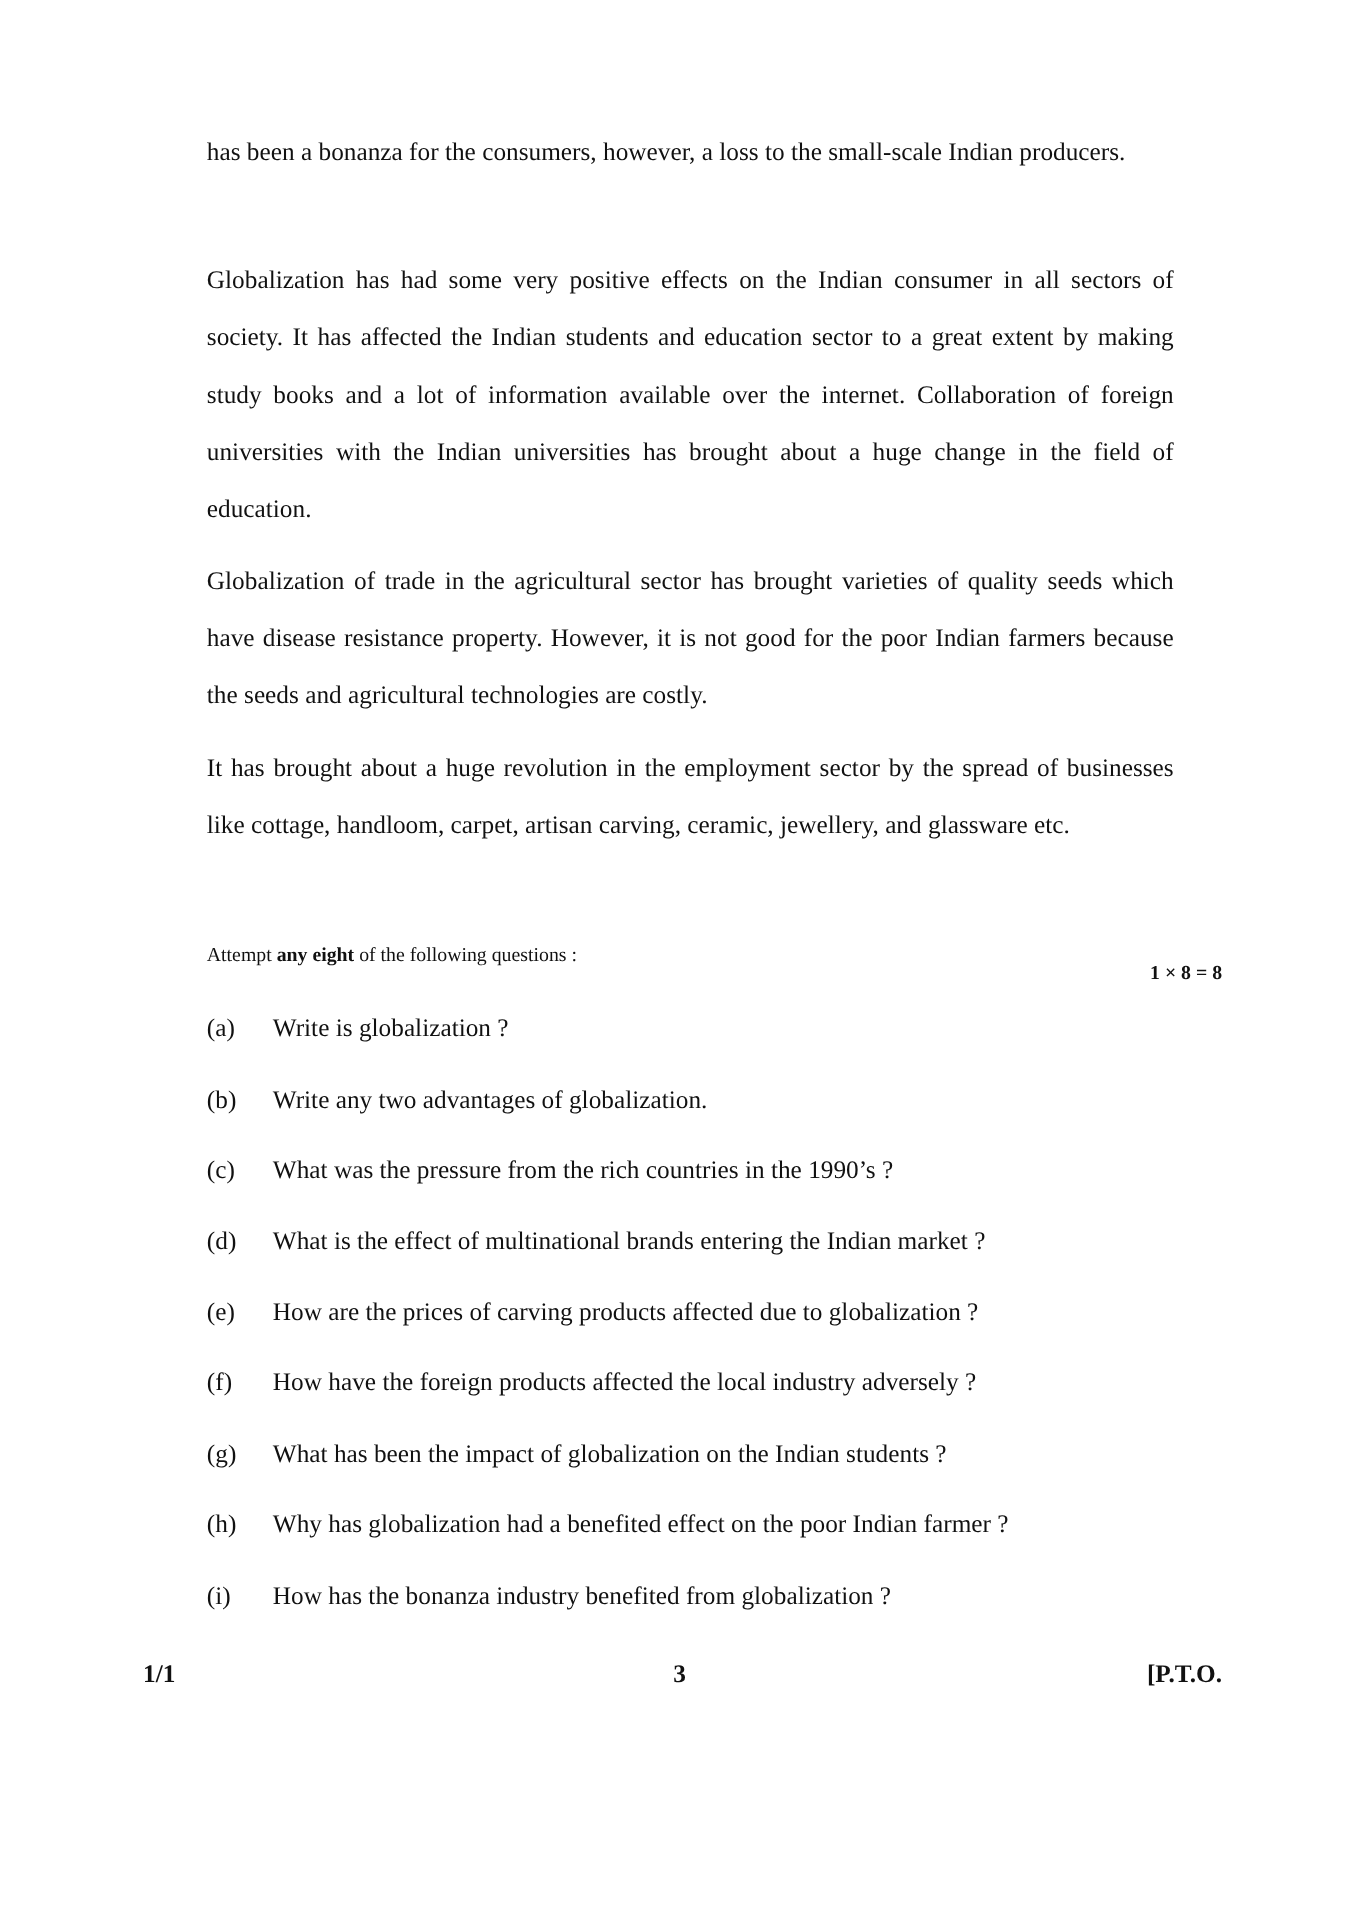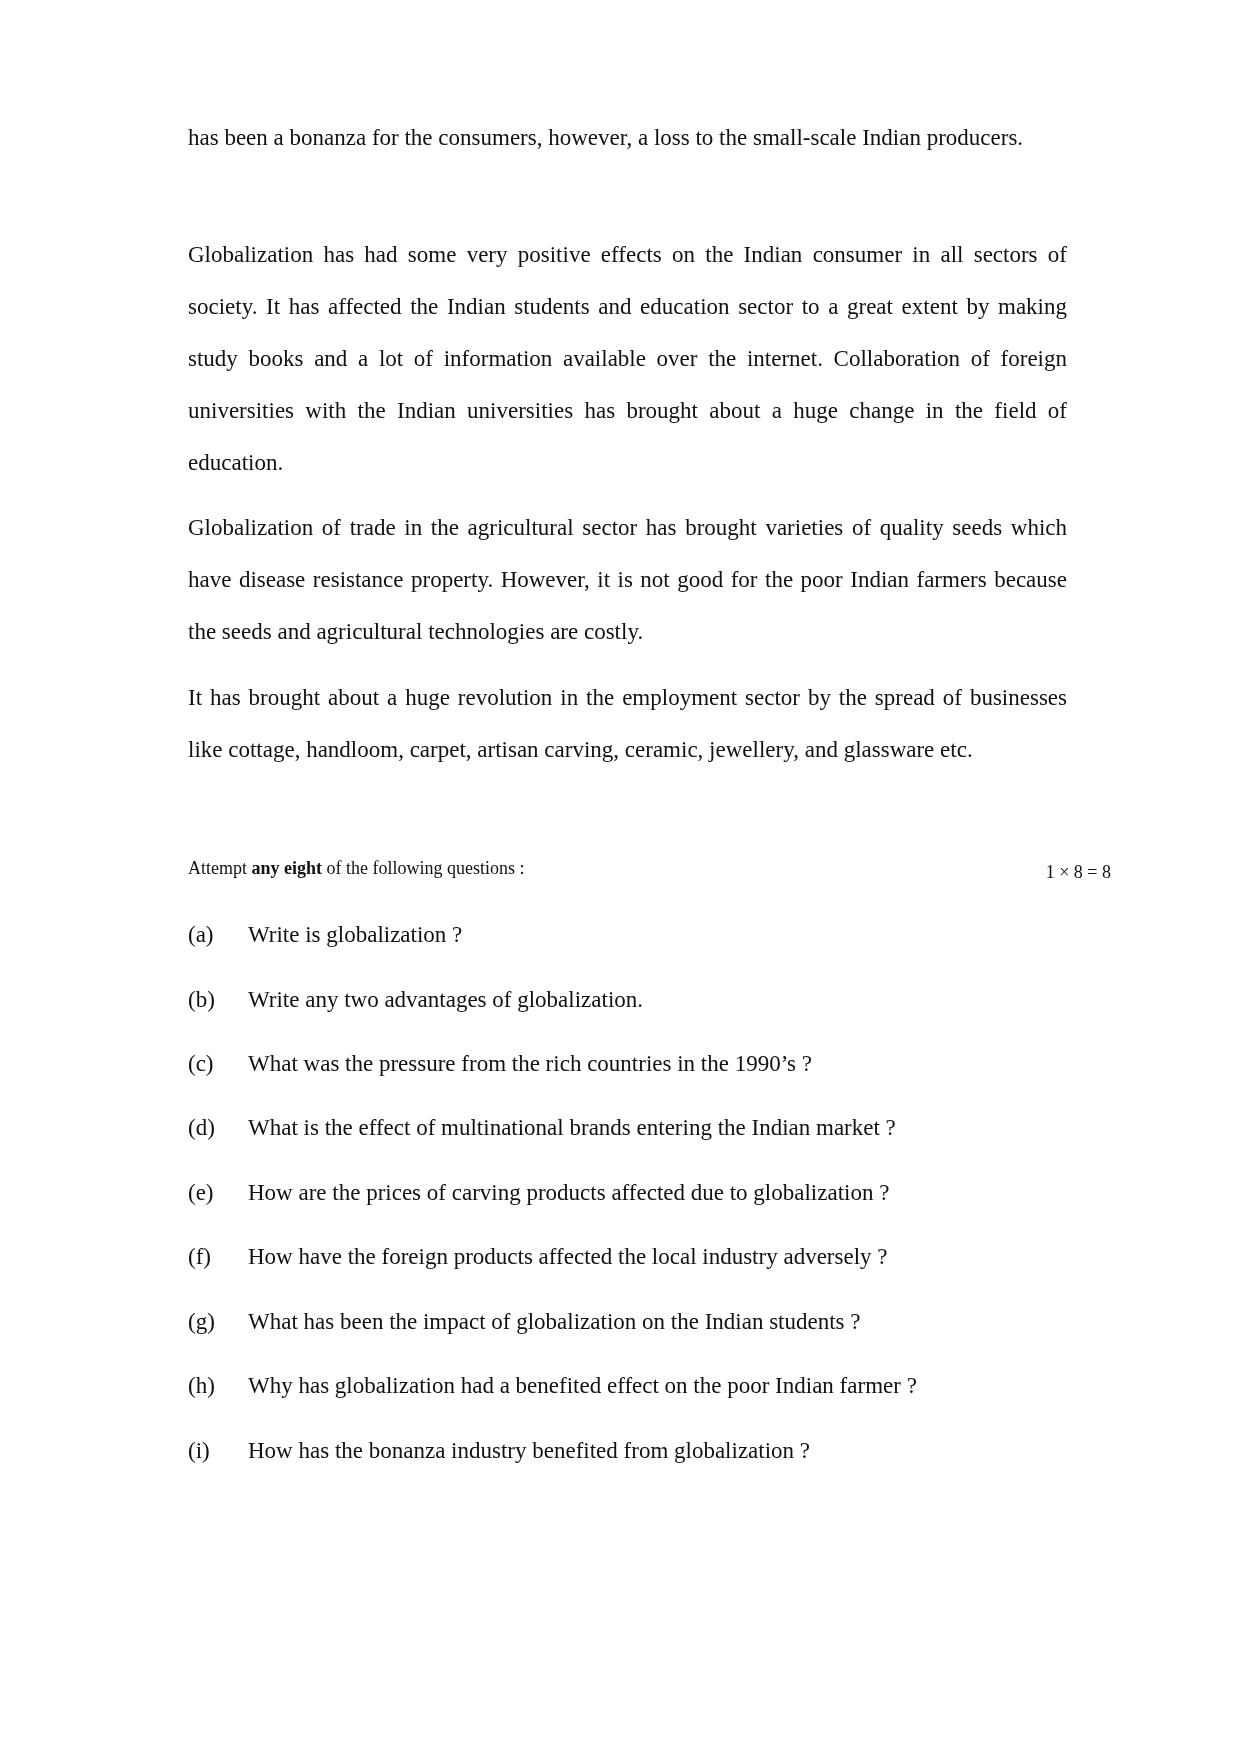--- a/index.html
+++ b/index.html
@@ -33,21 +33,21 @@
     .instr-row {
       position: absolute;
       left: 188px;
       top: 848px;
       width: 923px;
       height: 40px;
       font-size: 18px;
       line-height: 40px;
     }
     .instr-row .instr-text { position: absolute; left: 0; top: 0; }
-    .instr-row .marks { position: absolute; right: 0; top: 4px; font-weight: normal; }
+    .instr-row .marks { position: absolute; right: 0; top: 16px; font-weight: bold; }
     .q {
       position: absolute;
       left: 188px;
       height: 40px;
       font-size: 23px;
       line-height: 40px;
       width: 900px;
     }
     .q .ql { position: absolute; left: 0; top: 0; }
     .q .qt { position: absolute; left: 60px; top: 0; }
@@ -111,14 +111,19 @@
   </div>
   <div class="q" style="top:1366px;">
     <span class="ql">(h)</span>
     <span class="qt">Why has globalization had a benefited effect on the poor Indian farmer ?</span>
   </div>
   <div class="q" style="top:1431px;">
     <span class="ql">(i)</span>
     <span class="qt">How has the bonanza industry benefited from globalization ?</span>
   </div>
 
+  <div class="footer">
+    <span class="f-left">1/1</span>
+    <span class="f-center">3</span>
+    <span class="f-right">[P.T.O.</span>
+  </div>
 
 </div>
 
 </body></html>

